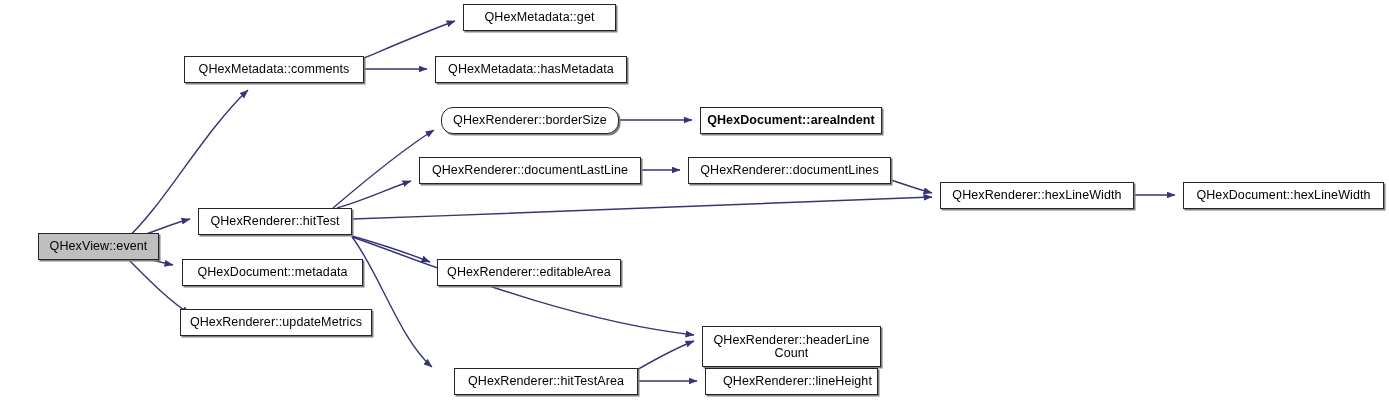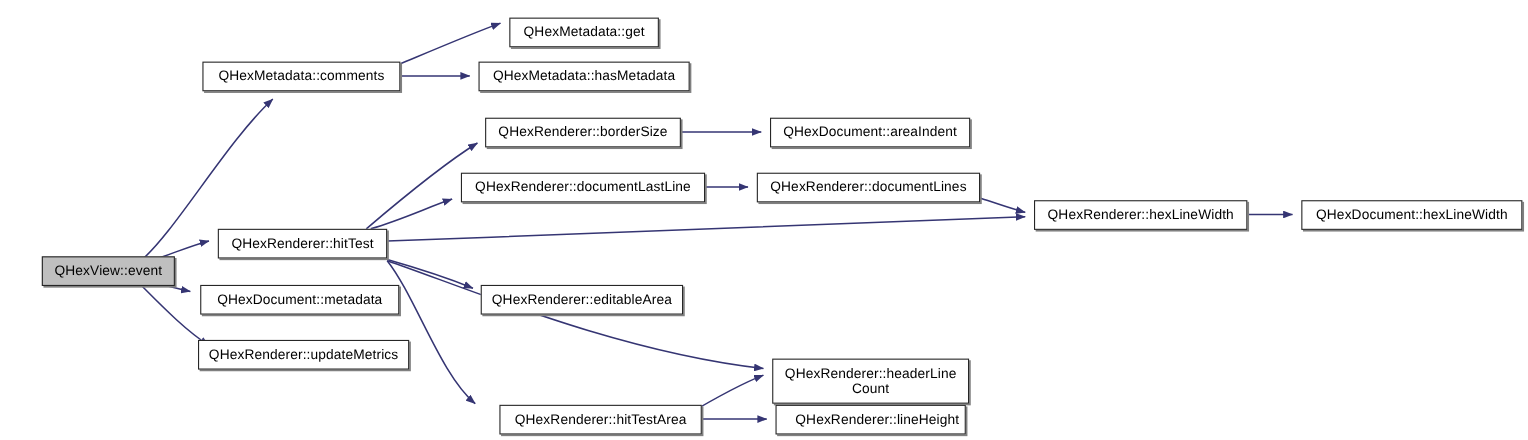--- a/index.html
+++ b/index.html
@@ -71,30 +71,30 @@
         <path d="M 623 381 L 697 381" fill="none" stroke="#353573" stroke-width="1.4" marker-end="url(#arrowhead)"></path>
         <path d="M 619 120 L 692 120" fill="none" stroke="#353573" stroke-width="1.4" marker-end="url(#arrowhead)"></path>
         <path d="M 641 170 L 680 170" fill="none" stroke="#353573" stroke-width="1.4" marker-end="url(#arrowhead)"></path>
         <path d="M 891 180 C 906 185, 920 190, 932 193" fill="none" stroke="#353573" stroke-width="1.4" marker-end="url(#arrowhead)"></path>
         <path d="M 1134 195 L 1175 195" fill="none" stroke="#353573" stroke-width="1.4" marker-end="url(#arrowhead)"></path>
       </g>
   </svg>
   <div id="nodes-group">
       <div class="node highlight" style="left: 6px; top: 233px; width: 121px; height: 27px;">QHexView::event</div>
       <div class="node" style="left: 184px; top: 56px; width: 180px; height: 27px;">QHexMetadata::comments</div>
-      <div class="node" style="left: 463px; top: 4px; width: 136px; height: 27px; margin-top: 12px;">QHexMetadata::get</div>
+      <div class="node" style="left: 463px; top: 4px; width: 153px; height: 27px;">QHexMetadata::get</div>
       <div class="node" style="left: 435px; top: 56px; width: 192px; height: 27px;">QHexMetadata::hasMetadata</div>
       <div class="node" style="left: 198px; top: 208px; width: 154px; height: 27px;">QHexRenderer::hitTest</div>
       <div class="node" style="left: 182px; top: 259px; width: 181px; height: 27px;">QHexDocument::metadata</div>
       <div class="node" style="left: 180px; top: 309px; width: 192px; height: 27px;">QHexRenderer::updateMetrics</div>
-      <div class="node" style="left: 441px; top: 107px; width: 178px; height: 27px;">QHexRenderer::borderSize</div>
+      <div class="node" style="left: 441px; top: 107px; width: 178px; height: 27px; border-radius: 12px;">QHexRenderer::borderSize</div>
       <div class="node" style="left: 419px; top: 157px; width: 222px; height: 27px;">QHexRenderer::documentLastLine</div>
       <div class="node" style="left: 437px; top: 259px; width: 184px; height: 27px;">QHexRenderer::editableArea</div>
       <div class="node" style="left: 439px; top: 368px; width: 184px; height: 27px; margin-left: 15px;">QHexRenderer::hitTestArea</div>
-      <div class="node" style="left: 700px; top: 107px; width: 182px; height: 27px;">QHexDocument::areaIndent</div>
+      <div class="node" style="left: 700px; top: 107px; width: 182px; height: 27px; font-weight: bold;">QHexDocument::areaIndent</div>
       <div class="node" style="left: 688px; top: 157px; width: 203px; height: 27px;">QHexRenderer::documentLines</div>
       <div class="node" style="left: 702px; top: 302px; width: 179px; height: 41px; margin-top: 24px;">QHexRenderer::headerLine
 Count</div>
       <div class="node" style="left: 705px; top: 368px; width: 173px; height: 27px; padding-left: 12px;">QHexRenderer::lineHeight</div>
       <div class="node" style="left: 940px; top: 182px; width: 194px; height: 27px;">QHexRenderer::hexLineWidth</div>
       <div class="node" style="left: 1183px; top: 182px; width: 201px; height: 27px;">QHexDocument::hexLineWidth</div>
     </div>
 </div>
 
 </body></html>

